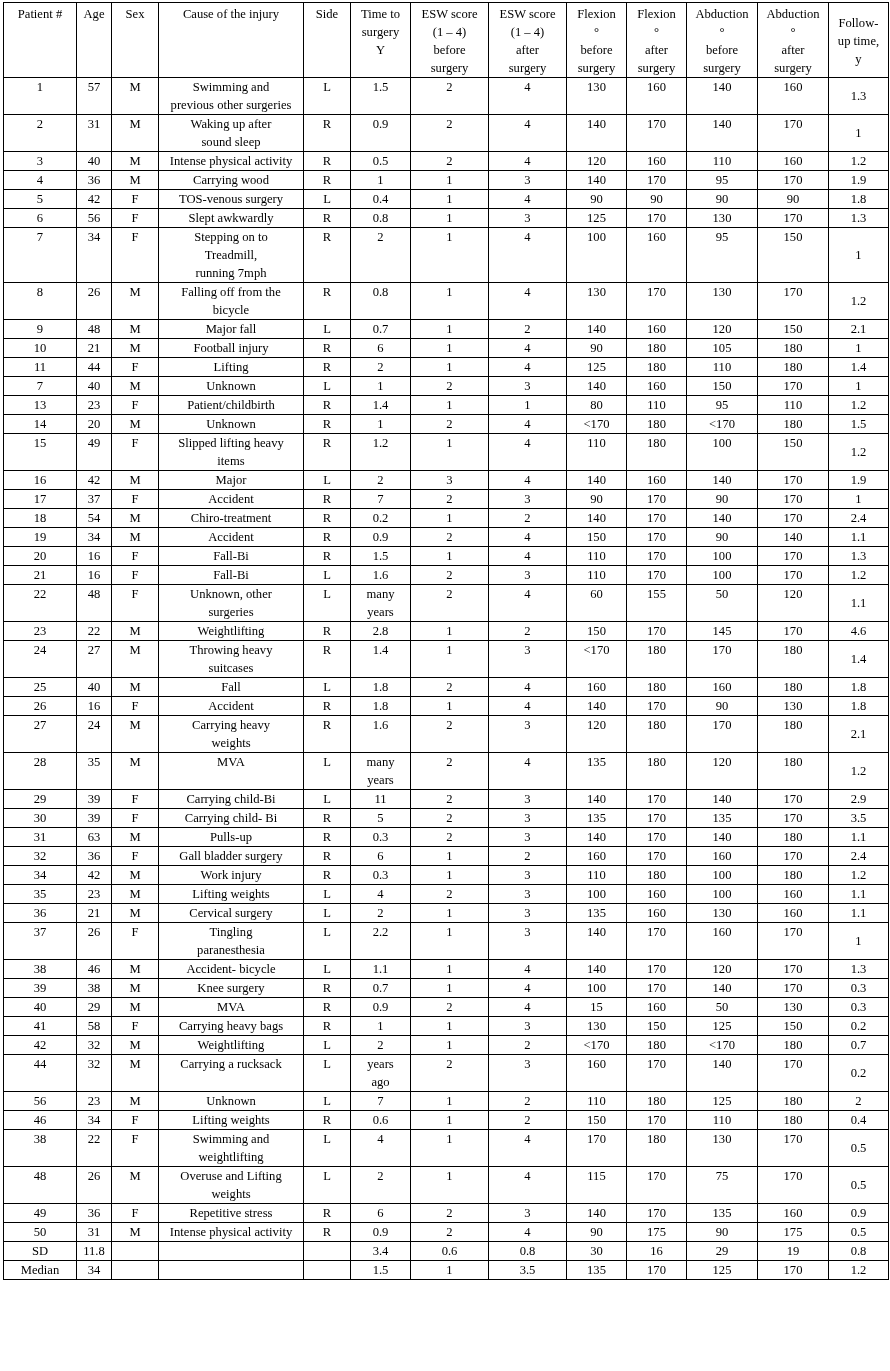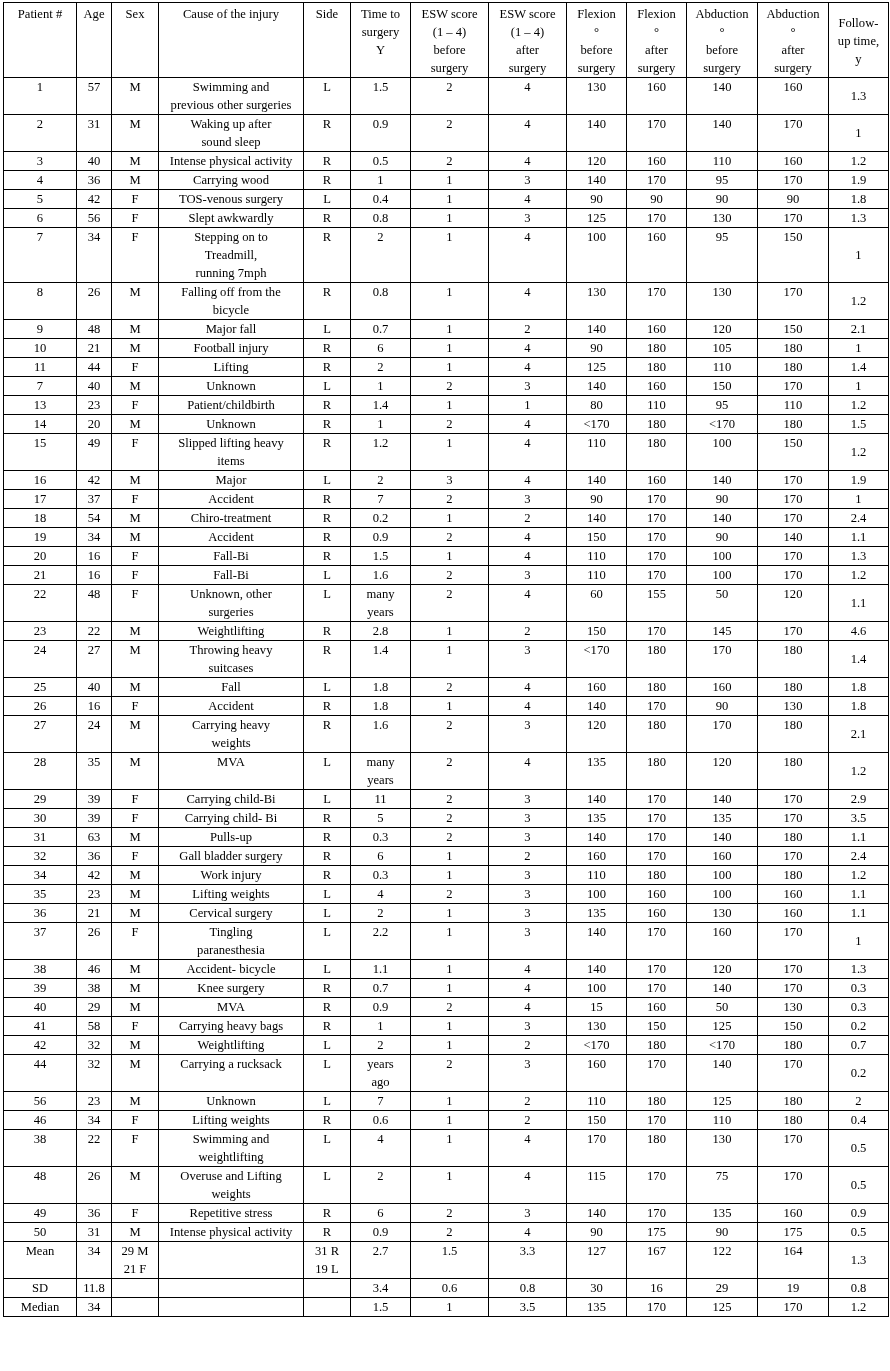--- a/index.html
+++ b/index.html
@@ -802,37 +802,20 @@
         <td class="pre">R</td>
         <td class="pre">0.9</td>
         <td class="pre">2</td>
         <td class="pre">4</td>
         <td class="pre">90</td>
         <td class="pre">175</td>
         <td class="pre">90</td>
         <td class="pre">175</td>
         <td class="pre fu">0.5</td>
       </tr>
-      <tr class="r2">
-        <td class="pre">Mean</td>
-        <td class="pre">34</td>
-        <td class="pre">29 M
-21 F</td>
-        <td class="pre"></td>
-        <td class="pre">31 R
-19 L</td>
-        <td class="pre">2.7</td>
-        <td class="pre">1.5</td>
-        <td class="pre">3.3</td>
-        <td class="pre">127</td>
-        <td class="pre">167</td>
-        <td class="pre">122</td>
-        <td class="pre">164</td>
-        <td class="pre fu">1.3</td>
-      </tr>
       <tr class="r1">
         <td class="pre">SD</td>
         <td class="pre">11.8</td>
         <td class="pre"></td>
         <td class="pre"></td>
         <td class="pre"></td>
         <td class="pre">3.4</td>
         <td class="pre">0.6</td>
         <td class="pre">0.8</td>
         <td class="pre">30</td>

